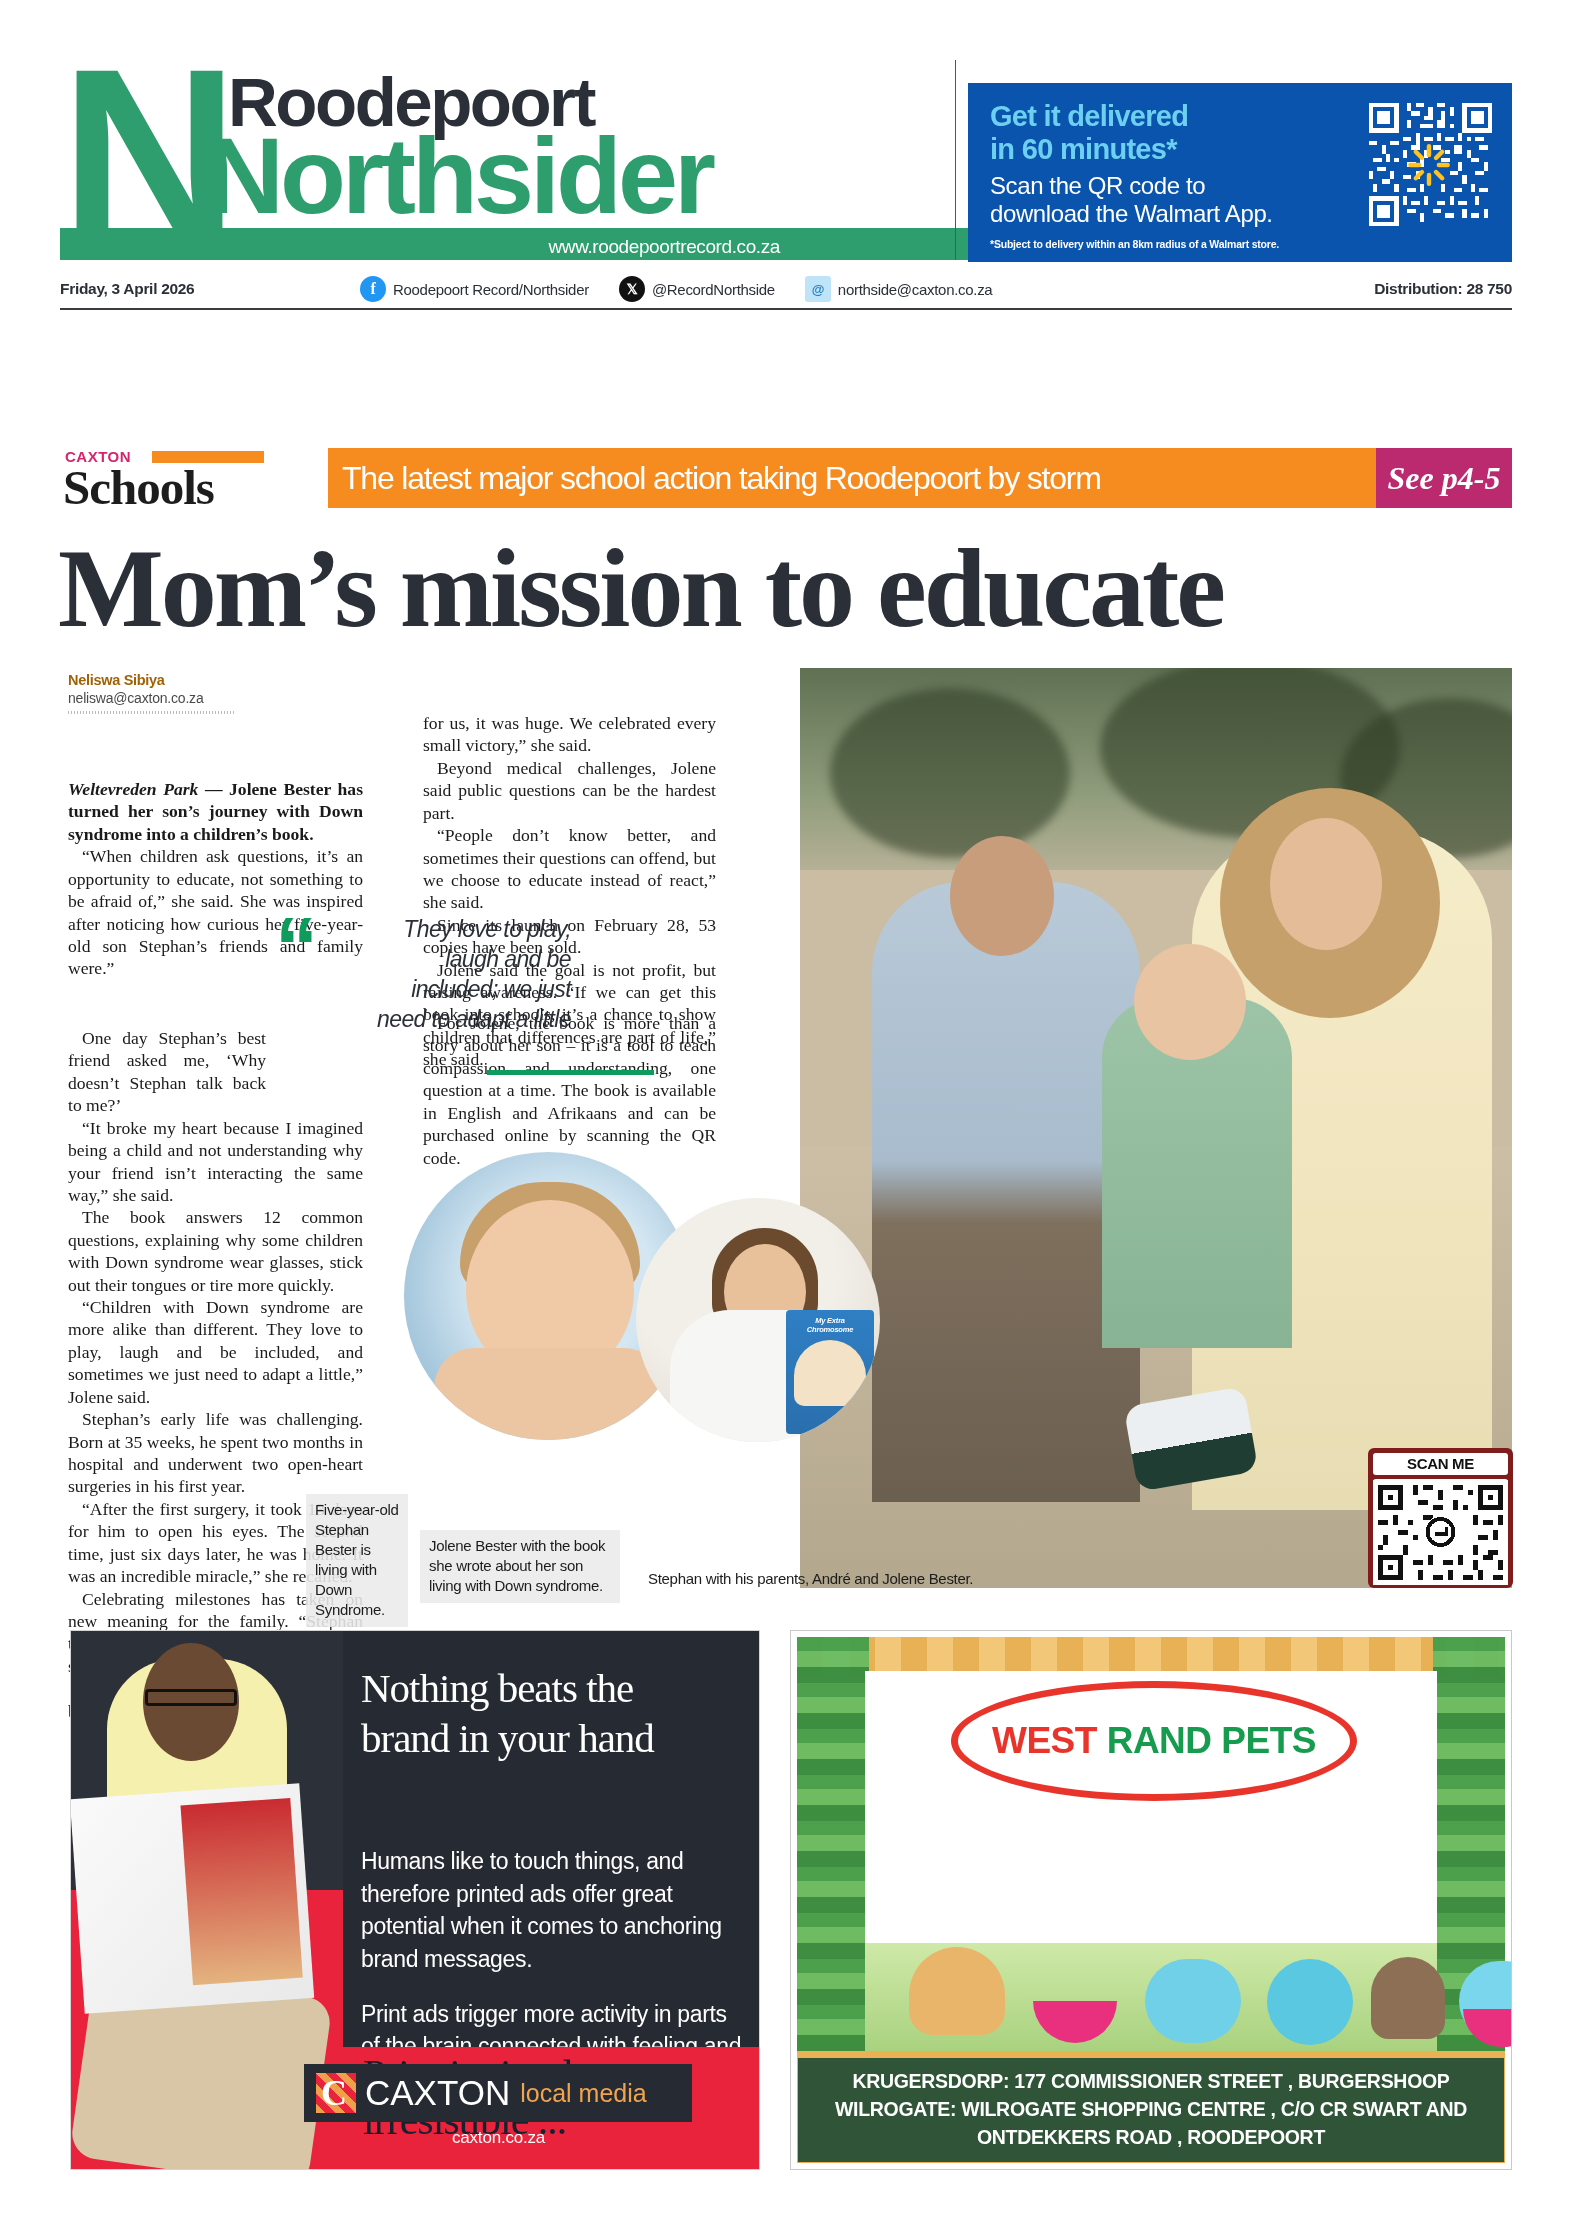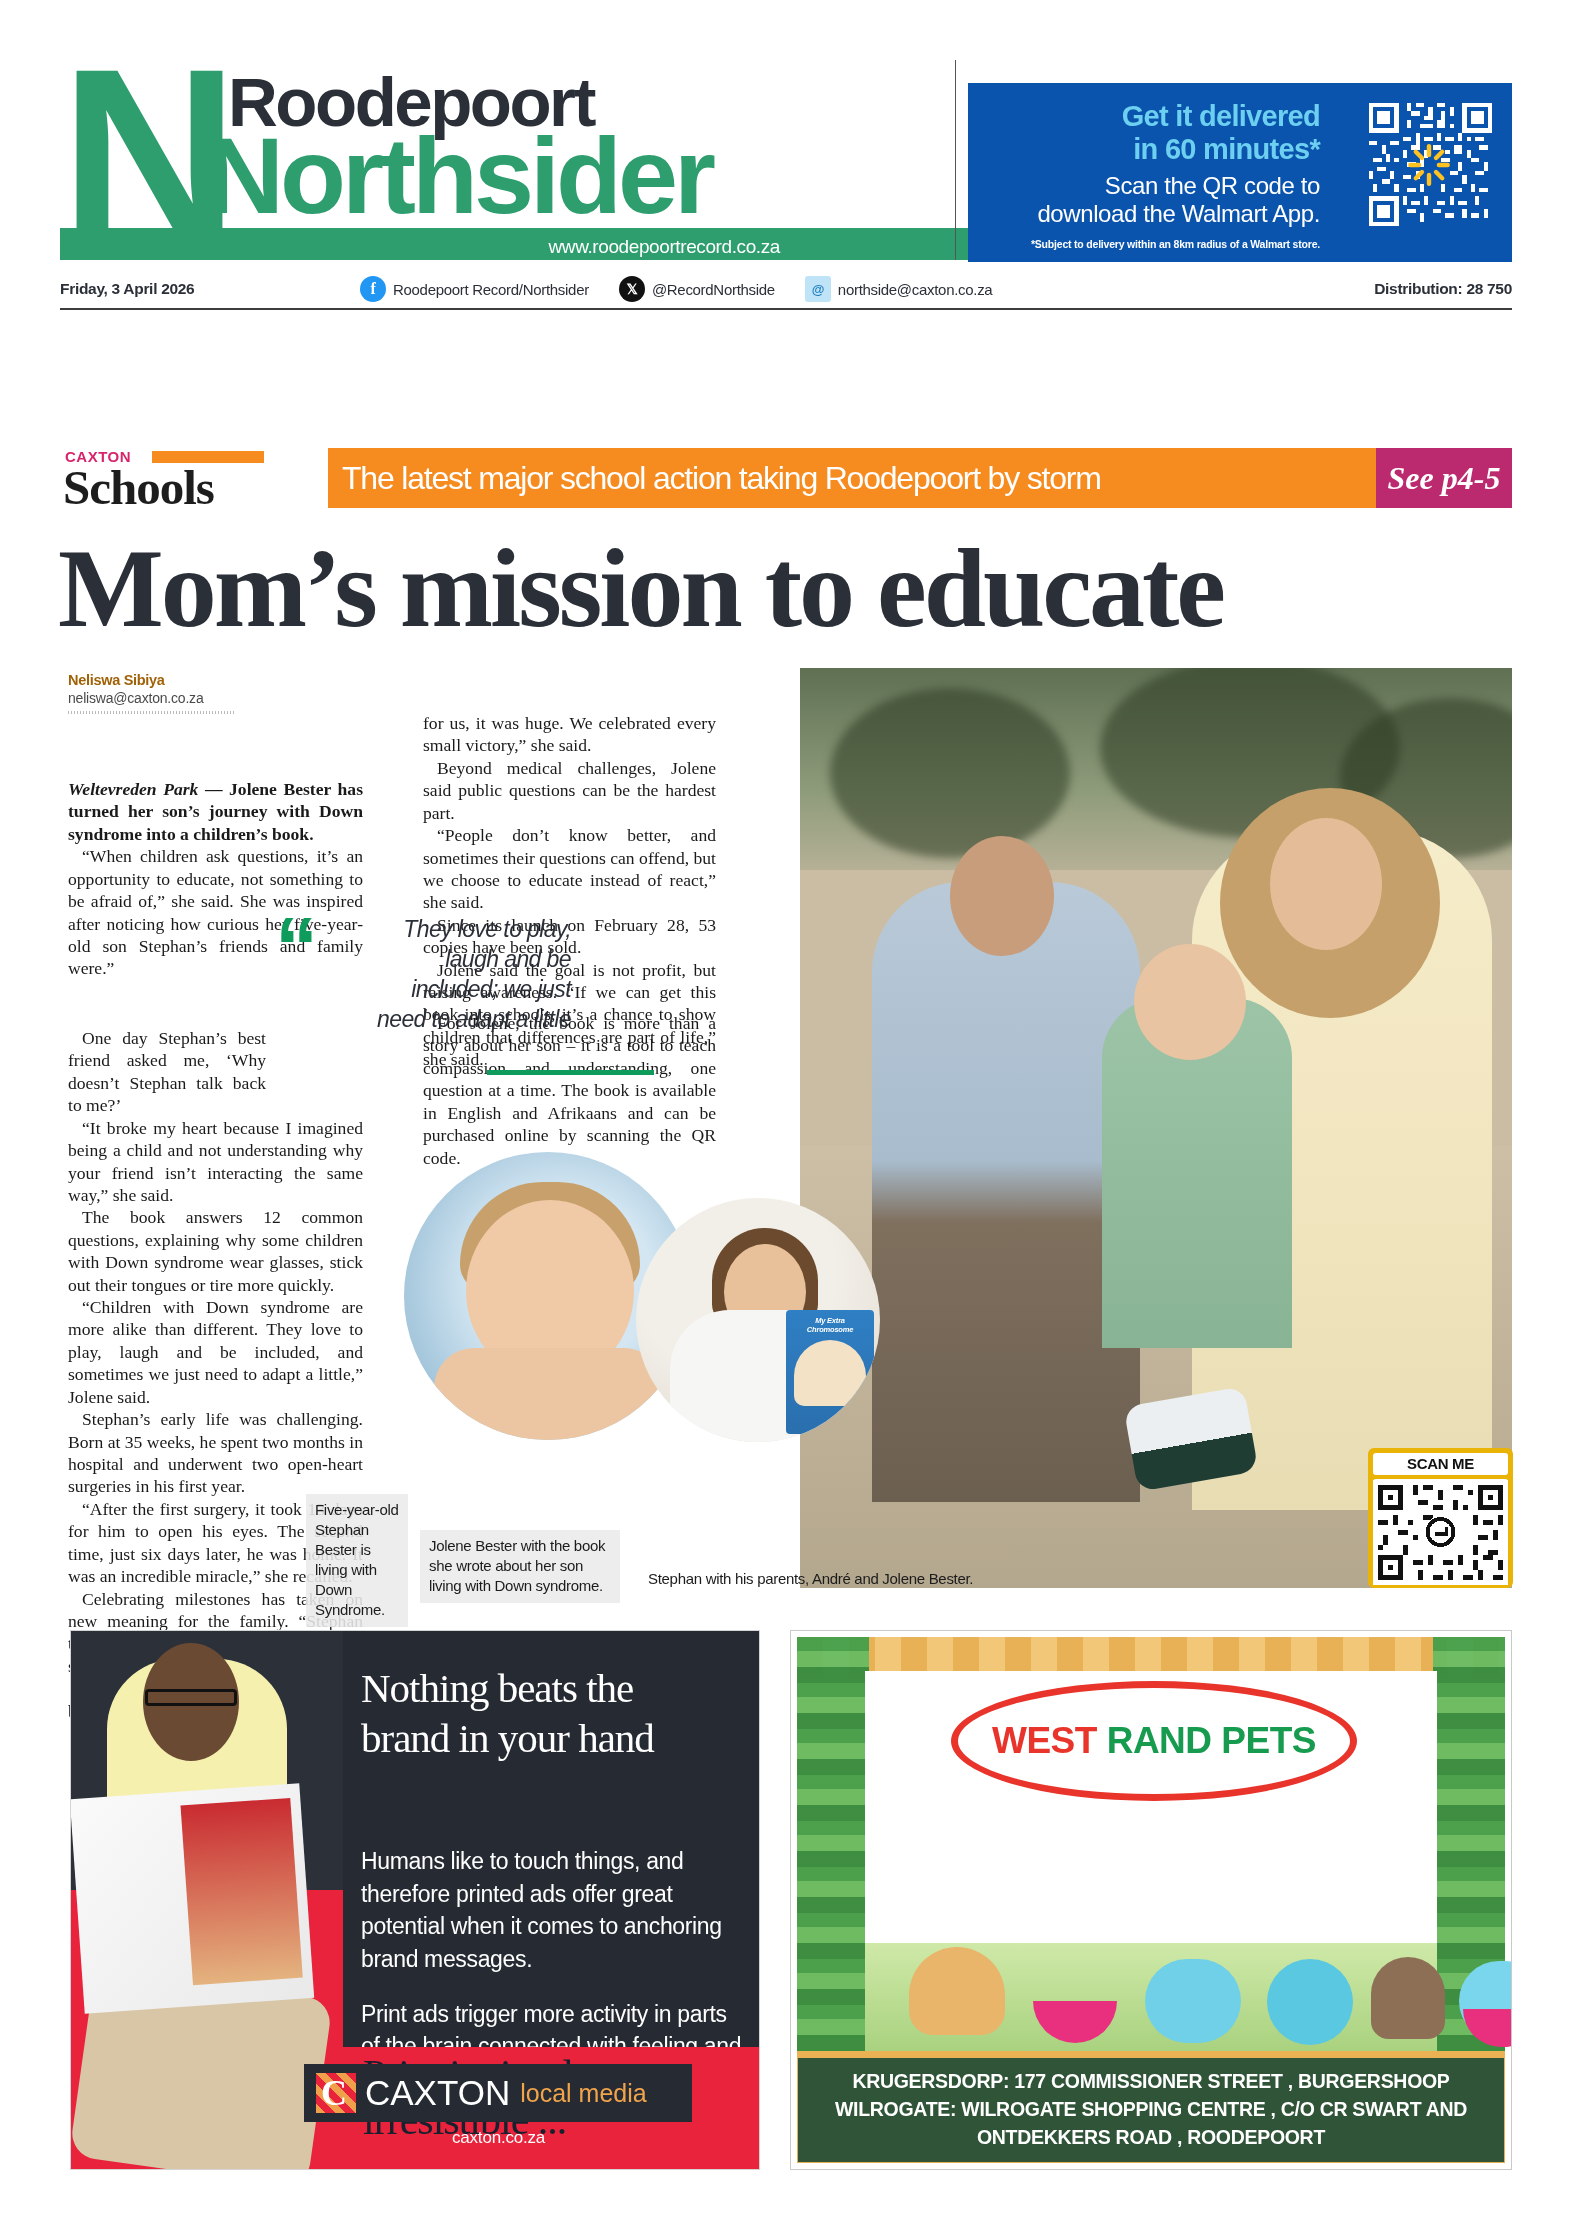--- a/index.html
+++ b/index.html
@@ -43,21 +43,21 @@
     font-family: "Liberation Sans", sans-serif;
   }
   .mast-divider { position: absolute; left: 955px; top: 60px; width: 1px; height: 200px; background: #555; }
 
   
   .walmart-ad {
     position: absolute; left: 968px; top: 83px; width: 544px; height: 179px;
     background: #0a54ae; padding: 17px 20px 0 22px;
     display: flex; justify-content: space-between;
   }
-  .wm-left { width: 330px; text-align: right; }
+  .wm-left { width: 330px; }
   .wm-h1 {
     font-size: 29px; font-weight: bold; color: #6dd0f0; line-height: 1.13;
     letter-spacing: -0.7px;
   }
   .wm-h2 {
     font-size: 24px; color: #ffffff; line-height: 1.2; margin-top: 6px;
     letter-spacing: -0.4px;
   }
   .wm-fine {
     font-size: 10.5px; font-weight: bold; color: #ffffff; margin-top: 9px;
@@ -213,21 +213,21 @@
   .cap {
     position: absolute; background: rgba(235,235,235,.88); color: #1c1c1c;
     font-size: 15px; line-height: 1.33; padding: 6px 9px 7px 9px; letter-spacing: -0.3px;
   }
   #cap1 { left: 306px; top: 1494px; width: 102px; }
   #cap2 { left: 420px; top: 1530px; width: 200px; }
   #cap3 { left: 648px; top: 1563px; width: 420px; background: transparent; padding-left: 0; }
 
   
   .scanme { position: absolute; left: 1368px; top: 1448px; width: 145px; height: 140px;
-    background: #eab308; border-radius: 6px; padding: 5px; }
+    background: #7f1d1d; border-radius: 6px; padding: 5px; }
   .sm-label { height: 22px; background: #fff; border-radius: 3px; color: #111;
     font-size: 15px; font-weight: bold; text-align: center; line-height: 22px; letter-spacing: -0.3px; }
   .sm-qr { margin-top: 4px; width: 135px; height: 106px; background: #fff; border-radius: 3px; position: relative; }
 
   
   .ad-caxton {
     position: absolute; left: 70px; top: 1630px; width: 690px; height: 540px;
     background: #262b33; overflow: hidden; border: 1px solid #d4d4d4;
   }
   .ac-photo { position: absolute; left: 0; top: 0; width: 272px; height: 540px;

